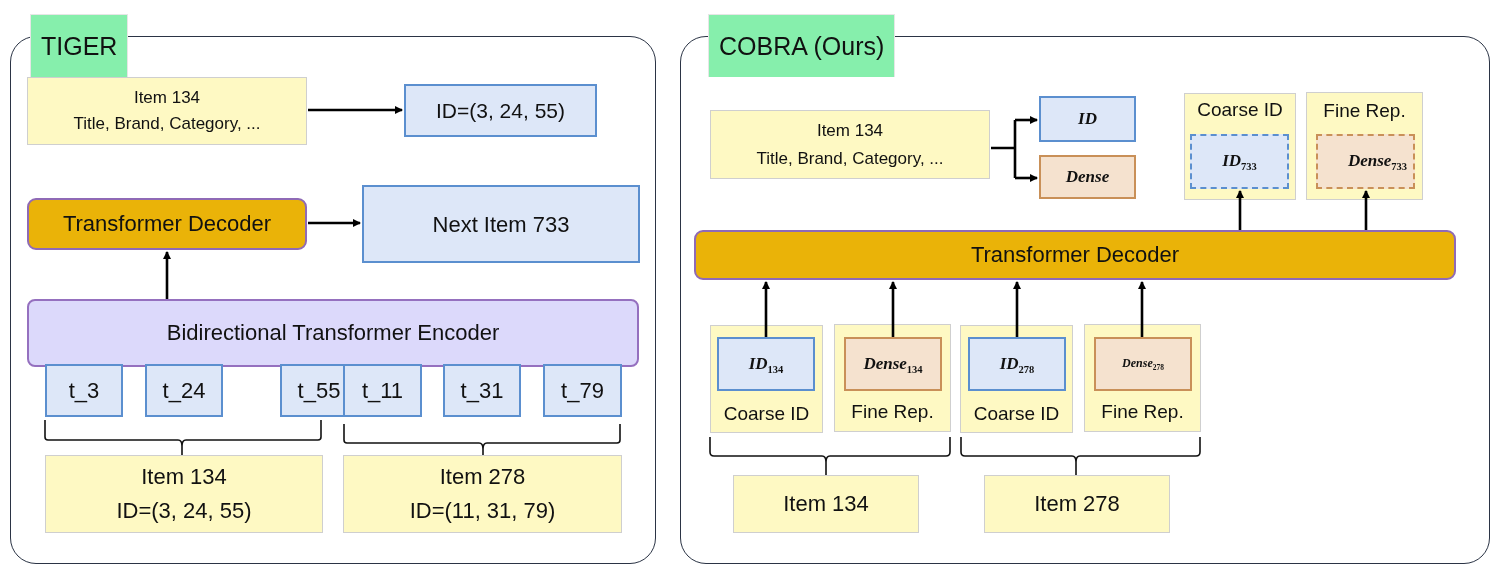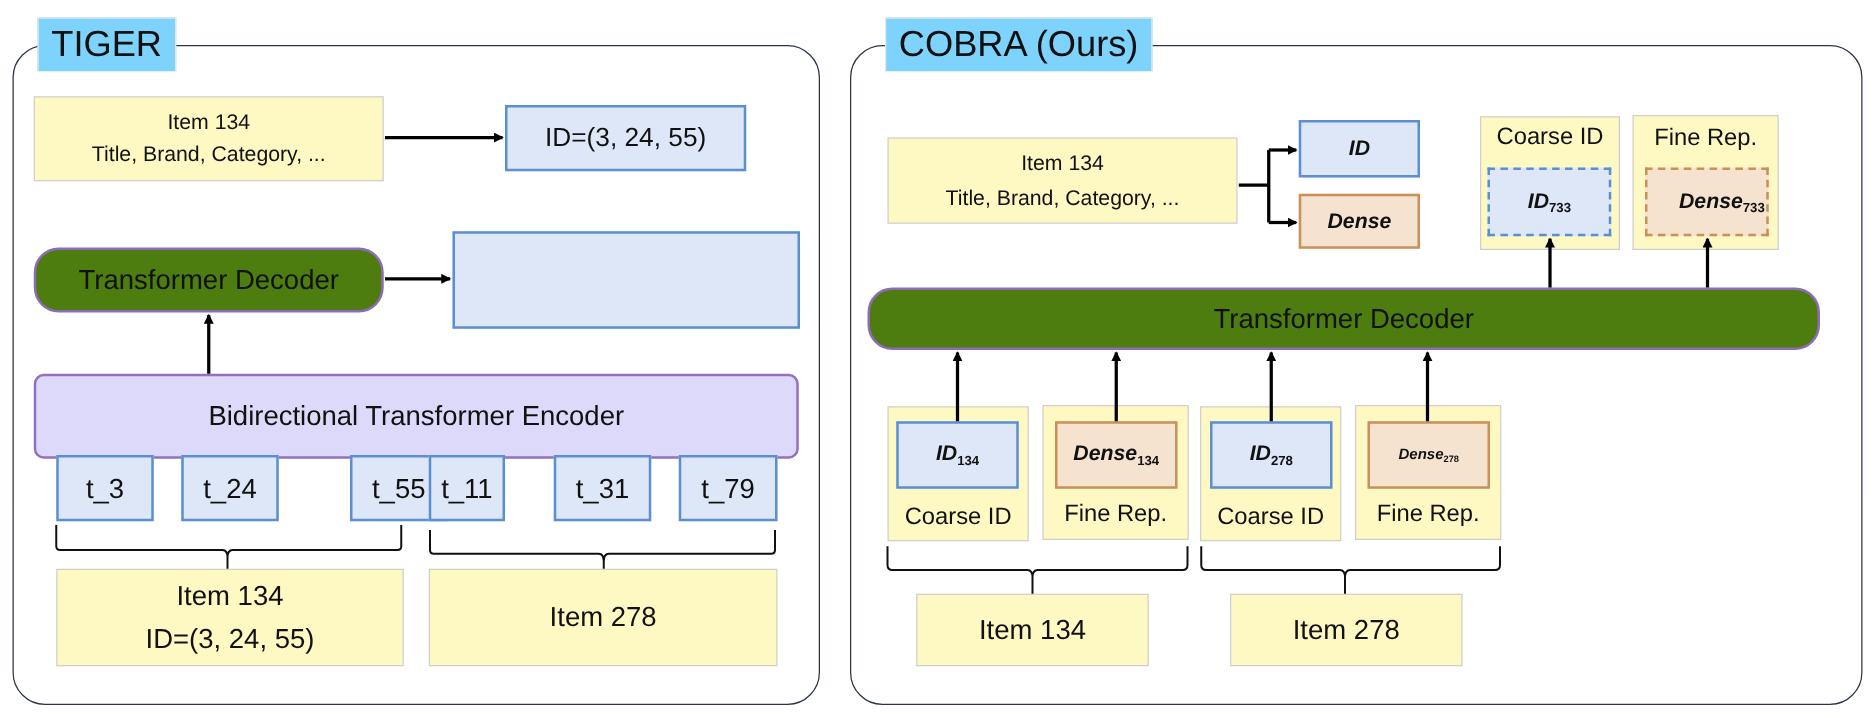--- a/index.html
+++ b/index.html
@@ -1,27 +1,27 @@
 <!DOCTYPE html>
 <html><head>
 <meta charset="utf-8">
 <style>
   html, body { margin:0; padding:0; background:#ffffff; }
   body { width:1500px; height:574px; position:relative; overflow:hidden;
          font-family:"Liberation Sans", "DejaVu Sans", sans-serif; color:#111; }
   .abs { position:absolute; box-sizing:border-box; }
   .panel { position:absolute; box-sizing:border-box; border:1.6px solid #2b3445; border-radius:26px; }
-  .panel-title { position:absolute; background:#7dd3fc; font-size:29px; line-height:38px; padding:2px 10px; border:1px solid #e6e6e6; border-bottom:none; }
+  .panel-title { position:absolute; background:#86efac; font-size:25px; line-height:38px; padding:12px 10px; border:1px solid #e6e6e6; border-bottom:none; }
   .gray { background:#fef9c3; border:1.5px solid #cfcfcf; }
   .blue { background:#dde7f8; border:2px solid #5b8fcf; }
   .orange { background:#f5e2cf; border:2px solid #c99058; }
-  .green { background:#4d7c0f; border:2px solid #8f6ab6; border-radius:20px; }
+  .green { background:#eab308; border:2px solid #8f6ab6; border-radius:9px; }
   .purple { background:#dcd9fb; border:2px solid #9570bf; border-radius:8px; }
   .center { display:flex; flex-direction:column; align-items:center; justify-content:center; text-align:center; }
-  .math { font-family:Liberation Sans, sans-serif; font-weight:bold; font-style:italic; }
+  .math { font-family:Liberation Serif, serif; font-weight:bold; font-style:italic; }
   .math sub { font-size:0.62em; font-style:normal; vertical-align:-0.35em; }
   svg.overlay { position:absolute; left:0; top:0; pointer-events:none; }
 </style>
 </head>
 <body>
 
 <div class="panel" style="left:10px;top:36px;width:646px;height:528px;"></div>
 <div class="panel-title" style="left:30px;top:14px;">TIGER</div>
 
 <div class="abs gray center" style="left:27px;top:77px;width:280px;height:68px;font-size:17px;line-height:26px;">
@@ -29,51 +29,53 @@
   <div>Title, Brand, Category, ...</div>
 </div>
 <div class="abs blue center" style="left:404px;top:84px;width:193px;height:53px;font-size:21px;">
   <div>ID=(3, 24, 55)</div>
 </div>
 
 <div class="abs green center" style="left:27px;top:198px;width:280px;height:52px;font-size:22px;">
   <div>Transformer Decoder</div>
 </div>
 <div class="abs blue center" style="left:362px;top:185px;width:278px;height:78px;font-size:22px;line-height:33px;">
+  <div>Next Item 733</div>
 </div>
 
 <div class="abs purple center" style="left:27px;top:299px;width:612px;height:68px;font-size:22px;">
   <div>Bidirectional Transformer Encoder</div>
 </div>
 
 <div class="abs blue center" style="left:45px;top:364px;width:78px;height:53px;font-size:22px;">
     <div>t_3</div>
   </div>
 <div class="abs blue center" style="left:145px;top:364px;width:78px;height:53px;font-size:22px;">
     <div>t_24</div>
   </div>
 <div class="abs blue center" style="left:245px;top:364px;width:78px;height:53px;font-size:22px;margin-left:35px;">
     <div>t_55</div>
   </div>
-<div class="abs blue center" style="left:343px;top:364px;width:61px;height:53px;font-size:22px;">
+<div class="abs blue center" style="left:343px;top:364px;width:79px;height:53px;font-size:22px;">
     <div>t_11</div>
   </div>
 <div class="abs blue center" style="left:443px;top:364px;width:78px;height:53px;font-size:22px;">
     <div>t_31</div>
   </div>
 <div class="abs blue center" style="left:543px;top:364px;width:79px;height:53px;font-size:22px;">
     <div>t_79</div>
   </div>
 
 <div class="abs gray center" style="left:45px;top:455px;width:278px;height:78px;font-size:22px;line-height:34px;">
   <div>Item 134</div>
   <div>ID=(3, 24, 55)</div>
 </div>
 <div class="abs gray center" style="left:343px;top:455px;width:279px;height:78px;font-size:22px;line-height:34px;">
   <div>Item 278</div>
+  <div>ID=(11, 31, 79)</div>
 </div>
 
 <div class="panel" style="left:680px;top:36px;width:810px;height:528px;"></div>
 <div class="panel-title" style="left:708px;top:14px;">COBRA (Ours)</div>
 
 <div class="abs gray center" style="left:710px;top:110px;width:280px;height:69px;font-size:17px;line-height:28px;">
   <div>Item 134</div>
   <div>Title, Brand, Category, ...</div>
 </div>
 <div class="abs blue center" style="left:1039px;top:96px;width:97px;height:46px;font-size:17px;">

